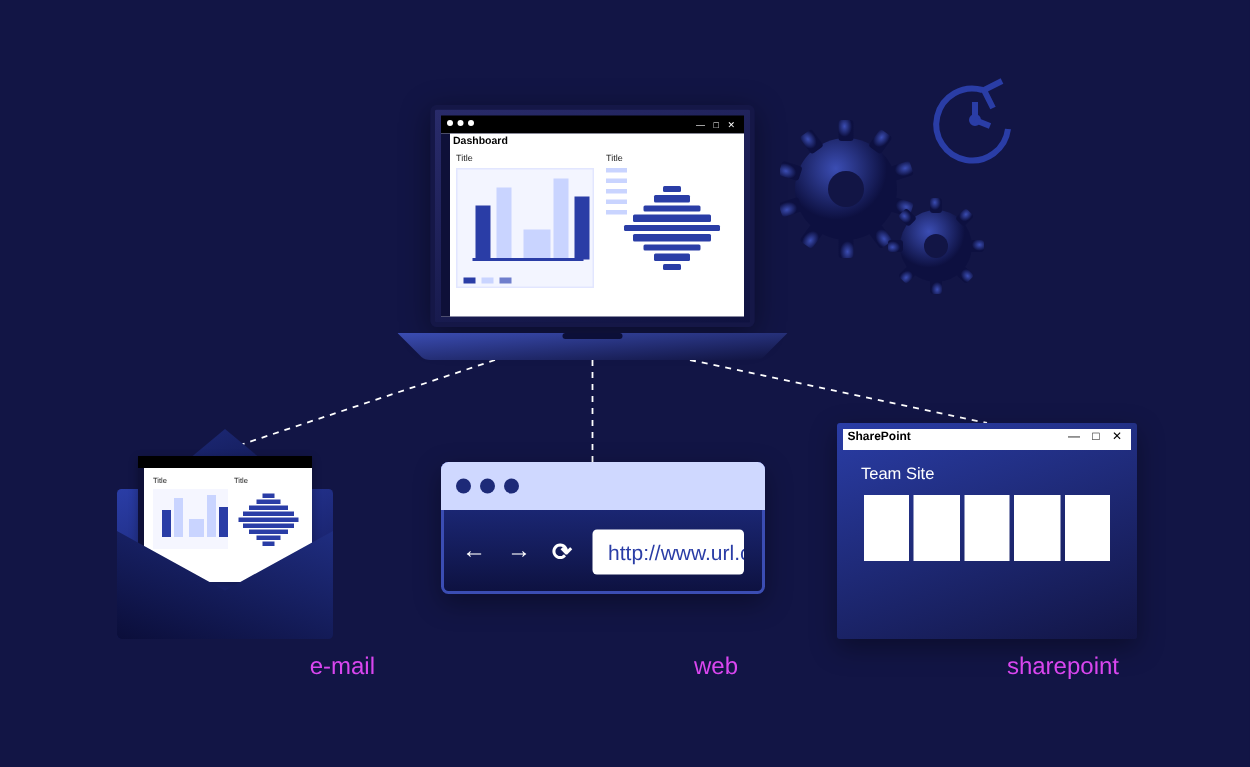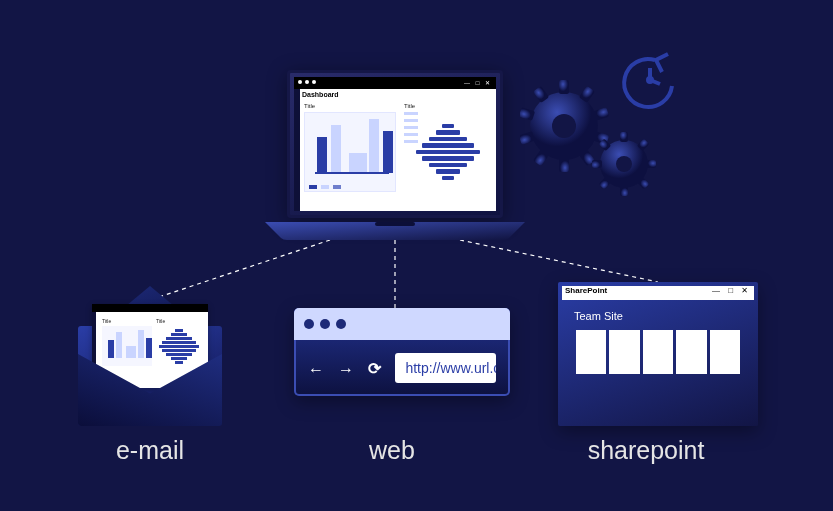--- a/index.html
+++ b/index.html
@@ -81,22 +81,22 @@
   .lines {
     position:absolute; left:0; top:0; width:833px; height:511px;
     pointer-events:none;
   }
 
   
   .gearset { position:absolute; left:520px; top:46px; width:160px; height:160px; }
 
   
   .item-label {
-    position:absolute; color:#e5e5e5; font-size:25px; font-weight:300;
-    width:200px; text-align:center;
+    position:absolute; color:#d946ef; font-size:16px; font-weight:300;
+    width:200px; text-align:right;
   }
   .label-email { left:50px; top:436px; }
   .label-web   { left:292px; top:436px; }
   .label-sp    { left:546px; top:436px; }
 
   
   .envelope {
     position:absolute; left:78px; top:286px; width:144px; height:140px;
   }
   .env-back {

